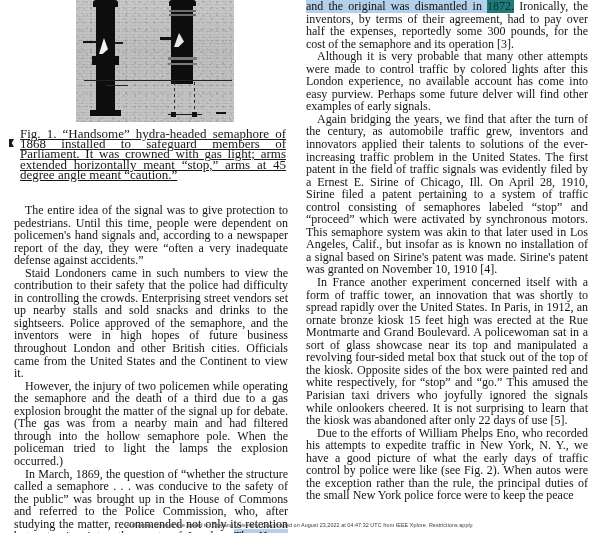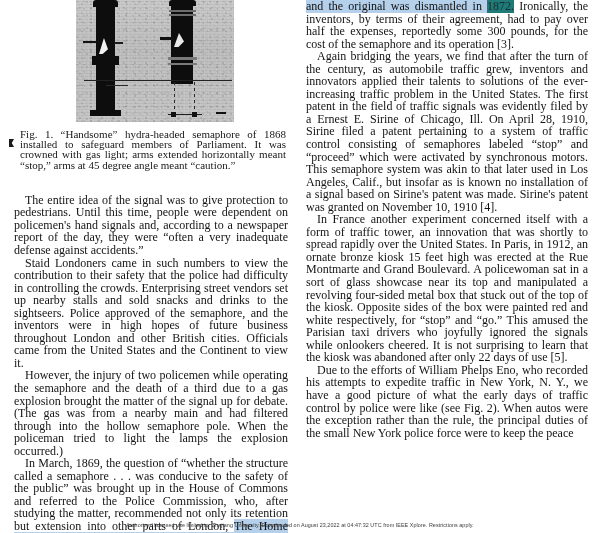--- a/index.html
+++ b/index.html
@@ -198,27 +198,28 @@
   .foot-b2 { left: 116px; }
   .tick-right {
     position: absolute;
     left: 140px; top: 112px;
     width: 10px; height: 2px;
     background: #111;
   }
 
   
   .caption {
-    font-size: 11px;
+    font-size: 13px;
     line-height: 10.2px;
     text-align: justify;
     margin: 7px 0 0 0;
     padding: 0 2px 0 6px;
     color: #171717;
     position: relative;
+    text-decoration: underline;
   }
   .caption-marker {
     position: absolute;
     left: -5px;
     top: 10px;
     width: 5px;
     height: 8px;
     background: #1a1a1a;
     clip-path: polygon(0 0, 100% 0, 55% 50%, 100% 100%, 0 100%);
   }
@@ -311,20 +312,21 @@
         <p class="first">The entire idea of the signal was to give protection to pedestrians. Until this time, people were dependent on policemen's hand signals and, according to a newspaper report of the day, they were “often a very inadequate defense against accidents.”</p>
         <p>Staid Londoners came in such numbers to view the contribution to their safety that the police had difficulty in controlling the crowds. Enterprising street vendors set up nearby stalls and sold snacks and drinks to the sightseers. Police approved of the semaphore, and the inventors were in high hopes of future business throughout London and other British cities. Officials came from the United States and the Continent to view it.</p>
         <p>However, the injury of two policemen while operating the semaphore and the death of a third due to a gas explosion brought the matter of the signal up for debate. (The gas was from a nearby main and had filtered through into the hollow semaphore pole. When the policeman tried to light the lamps the explosion occurred.)</p>
         <p><span>In March, 1869, the question of “whether the structure called a semaphore . . . was conducive to the safety of the public” was brought up in the House of Commons and referred to the Police Commission, who, after studying the matter, recommended not only its retention but extension into other parts of London, </span><span class="hl">The Home Office then got an improved semaphore designed and erected,</span></p>
       </div>
     </div>
 
     <div class="col col-right">
       <div class="body-text">
         <p style="text-indent:0"><span class="hl">and the original was dismantled</span><span class="hl"> in </span><span class="hl-strong">1872.</span><span> Ironically, the inventors, by terms of their agreement, had to pay over half the expenses, reportedly some 300 pounds, for the cost of the semaphore and its operation [3].</span></p>
+        <p>Although it is very probable that many other attempts were made to control traffic by colored lights after this London experience, no available account has come into easy purview. Perhaps some future delver will find other examples of early signals.</p>
         <p>Again bridging the years, we find that after the turn of the century, as automobile traffic grew, inventors and innovators applied their talents to solutions of the ever-increasing traffic problem in the United States. The first patent in the field of traffic signals was evidently filed by a Ernest E. Sirine of Chicago, Ill. On April 28, 1910, Sirine filed a patent pertaining to a system of traffic control consisting of semaphores labeled “stop” and “proceed” which were activated by synchronous motors. This semaphore system was akin to that later used in Los Angeles, Calif., but insofar as is known no installation of a signal based on Sirine's patent was made. Sirine's patent was granted on November 10, 1910 [4].</p>
         <p>In France another experiment concerned itself with a form of traffic tower, an innovation that was shortly to spread rapidly over the United States. In Paris, in 1912, an ornate bronze kiosk 15 feet high was erected at the Rue Montmarte and Grand Boulevard. A policewoman sat in a sort of glass showcase near its top and manipulated a revolving four-sided metal box that stuck out of the top of the kiosk. Opposite sides of the box were painted red and white respectively, for “stop” and “go.” This amused the Parisian taxi drivers who joyfully ignored the signals while onlookers cheered. It is not surprising to learn that the kiosk was abandoned after only 22 days of use [5].</p>
         <p>Due to the efforts of William Phelps Eno, who recorded his attempts to expedite traffic in New York, N. Y., we have a good picture of what the early days of traffic control by police were like (see Fig. 2). When autos were the exception rather than the rule, the principal duties of the small New York police force were to keep the peace</p>
       </div>
     </div>
 
   </div>
 
   <div class="footer">Authorized licensed use limited to: Zhejiang University. Downloaded on August 23,2022 at 04:47:32 UTC from IEEE Xplore.  Restrictions apply.</div>
 

